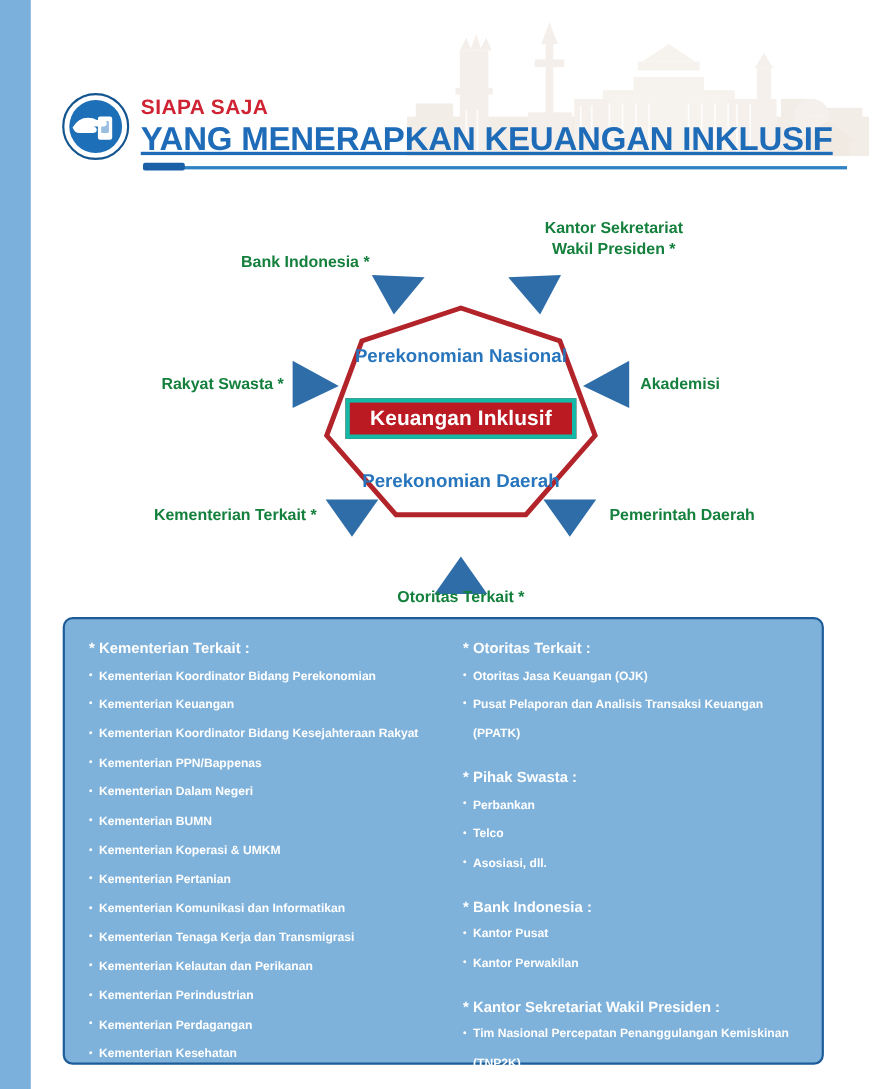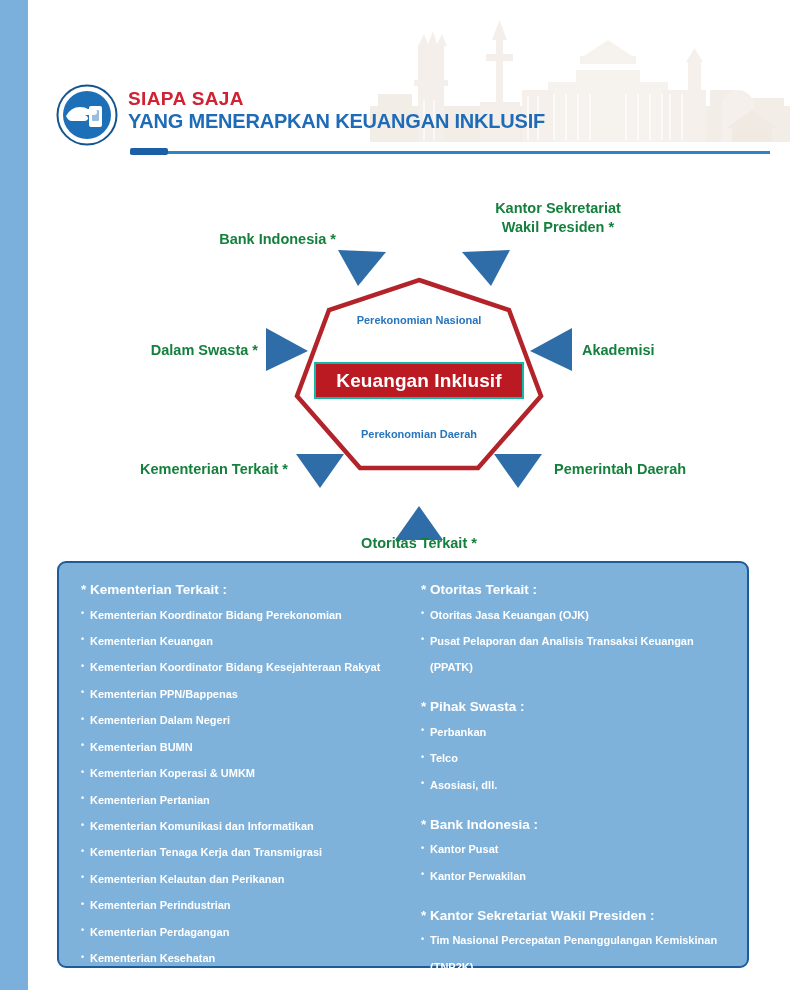--- a/index.html
+++ b/index.html
@@ -52,26 +52,27 @@
   }
   #kicker {
     font-size: 19px;
     font-weight: bold;
     letter-spacing: .4px;
     color: #cf2233;
     line-height: 1;
     margin-bottom: 3px;
   }
   #maintitle {
-    font-size: 20px;
+    font-size: 30px;
     font-weight: bold;
     letter-spacing: -0.2px;
     color: #1e6bb8;
     line-height: 1.08;
     white-space: nowrap;
+    text-decoration: underline;
   }
   #title-rule {
     position: absolute;
     left: 102px; top: 147px;
     width: 640px; height: 3px;
     background: #2f82c4;
   }
   #title-rule-cap {
     position: absolute;
     left: 102px; top: 144px;
@@ -95,32 +96,32 @@
     font-weight: bold;
     line-height: 1.32;
     white-space: nowrap;
   }
   .node-label.ta-right { text-align: right; }
   .node-label.ta-center { text-align: center; }
 
   .hept-label {
     position: absolute;
     color: #2775bd;
-    font-size: 11px;
+    font-size: 17px;
     font-weight: bold;
     white-space: nowrap;
     text-align: center;
   }
 
   #red-banner {
     position: absolute;
     left: 286px; top: 194px;
     width: 210px; height: 37px;
     background: #bb1a22;
-    border: 2px solid #14b8a6;
+    border: 4px solid #14b8a6;
     box-sizing: border-box;
     display: flex;
     align-items: center;
     justify-content: center;
   }
   #red-banner span {
     color: #ffffff;
     font-size: 19px;
     font-weight: bold;
     letter-spacing: .1px;
@@ -292,21 +293,21 @@
 
   <div class="hept-label" style="left:291px; top:260px; width:200px;">Perekonomian Daerah</div>
 
   <div class="node-label ta-right" style="left:80px; top:62px; width:228px;">Bank Indonesia *</div>
 
   <div class="node-label ta-center" style="left:420px; top:31px; width:220px;">
     <div>Kantor Sekretariat</div>
     <div>Wakil Presiden *</div>
   </div>
 
-  <div class="node-label ta-right" style="left:20px; top:173px; width:210px;">Dalam Swasta *</div>
+  <div class="node-label ta-right" style="left:20px; top:173px; width:210px;">Rakyat Swasta *</div>
 
   <div class="node-label" style="left:554px; top:173px; width:210px;">Akademisi</div>
 
   <div class="node-label ta-right" style="left:30px; top:292px; width:230px;">Kementerian Terkait *</div>
 
   <div class="node-label" style="left:526px; top:292px; width:240px;">Pemerintah Daerah</div>
 
   <div class="node-label ta-center" style="left:291px; top:366px; width:200px;">Otoritas Terkait *</div>
 </div>
 

